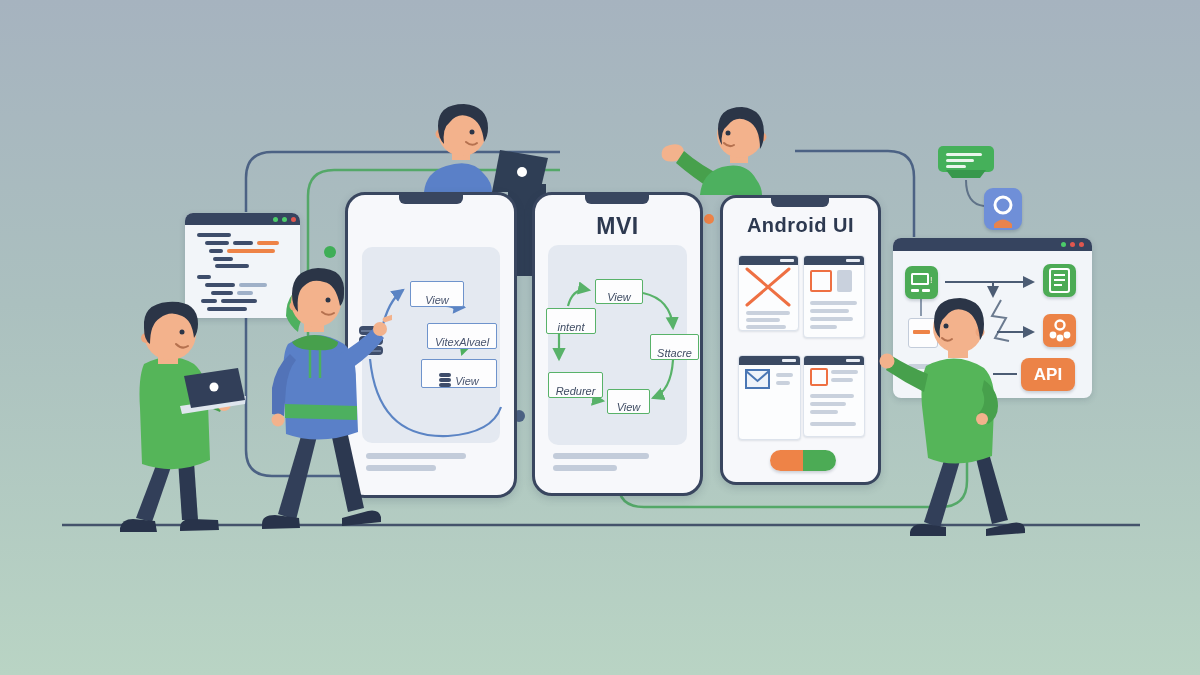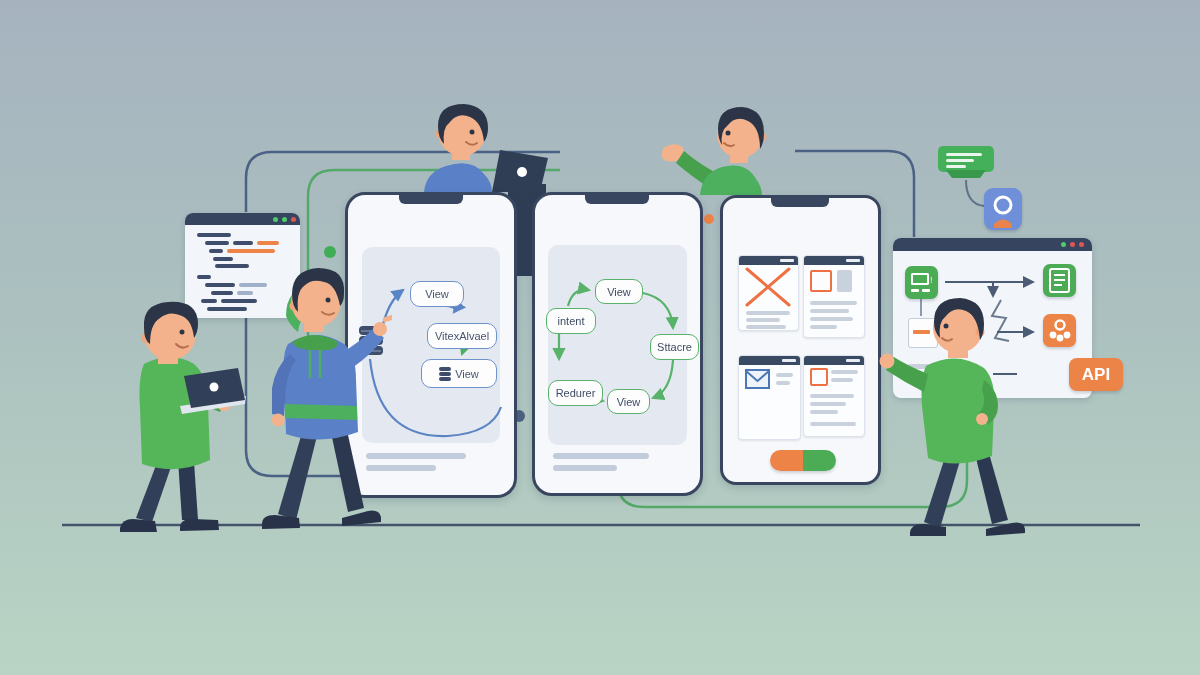--- a/index.html
+++ b/index.html
@@ -22,43 +22,43 @@
   #code-window .win-bar{height:12px;}
   .cl{position:absolute;height:4px;border-radius:2px;background:#3e4d6b;}
   .cl.o{background:#ee8347;}
   .cl.l{background:#9fb0c8;}
 
   
   .phone{background:#f7f8fb;border:3px solid #39465f;border-radius:20px;z-index:3;box-shadow:0 3px 8px rgba(40,55,80,.18);}
   .notch{position:absolute;top:-2px;height:11px;background:#39465f;border-radius:0 0 6px 6px;}
   .phone-title{position:absolute;width:100%;text-align:center;font-weight:700;color:#2d3950;letter-spacing:.5px;}
   .panel{position:absolute;background:#e4e9f1;border-radius:10px;}
-  .dbox{position:absolute;display:flex;align-items:center;justify-content:center;gap:4px;
-        background:#fdfdfe;font-size:11px;color:#48546e;border-radius:10px;white-space:nowrap;}
+  .dbox{position:absolute;display:flex;align-items:flex-end;justify-content:center;gap:4px;
+        background:#fdfdfe;font-size:11px;color:#48546e;border-radius:2px;white-space:nowrap;font-style:italic;}
   .dbox.blue{border:1.6px solid #6e93cc;}
   .dbox.green{border:1.6px solid #58b269;color:#3f4c63;}
   .stub{position:absolute;height:6px;border-radius:3px;background:#c3ccda;}
 
   
   .card{position:absolute;background:#fcfdfe;border:1px solid #dde3ec;border-radius:4px;box-shadow:0 1px 2px rgba(40,55,80,.12);}
   .card-head{position:absolute;left:0;top:0;right:0;height:9px;background:#3b4a63;border-radius:3px 3px 0 0;}
   .card-head .tag{position:absolute;right:4px;top:3px;width:14px;height:3px;background:#e8edf4;border-radius:1px;}
   .gl{position:absolute;height:4px;border-radius:2px;background:#c9d1dd;}
   .orange-square{position:absolute;border:2.5px solid #ee7043;border-radius:2px;}
   .gray-rect{position:absolute;background:#c9d1dd;border-radius:2px;}
   .pill{position:absolute;width:66px;height:21px;border-radius:11px;overflow:hidden;display:flex;box-shadow:0 2px 3px rgba(40,55,80,.2);}
   .pill .half{flex:1;}
 
   
   #browser{left:893px;top:238px;width:199px;height:160px;}
   .icon-tile{position:absolute;width:33px;height:33px;border-radius:7px;box-shadow:0 2px 3px rgba(40,55,80,.2);}
   .tile-green{background:#4cab55;}
   .tile-orange{background:#ec8347;}
   #api-button{position:absolute;left:128px;top:120px;width:54px;height:33px;background:#ec8347;border-radius:8px;
-     display:flex;align-items:center;justify-content:center;color:#fff;font-weight:700;font-size:17px;box-shadow:0 2px 3px rgba(40,55,80,.2);margin-left:48px;}
+     display:flex;align-items:center;justify-content:center;color:#fff;font-weight:700;font-size:17px;box-shadow:0 2px 3px rgba(40,55,80,.2);}
   #mini-box{position:absolute;left:15px;top:80px;width:28px;height:28px;background:#fdfdfe;border:1.4px solid #c3ccda;border-radius:3px;}
   #mini-box .otxt{position:absolute;left:4px;top:11px;width:17px;height:4px;background:#ee8347;border-radius:1px;}
 
   
   #speech-bubble{left:938px;top:146px;width:56px;height:34px;z-index:3;}
   #speech-bubble .body{position:absolute;left:0;top:0;width:56px;height:26px;background:#45b05a;border-radius:5px;}
   #speech-bubble .wl{position:absolute;height:3px;background:#eaf6ec;border-radius:1.5px;}
   #avatar-tile{left:984px;top:188px;width:38px;height:42px;background:#6f8fd8;border-radius:9px;z-index:3;box-shadow:0 2px 3px rgba(40,55,80,.2);}
 
   .char{z-index:4;}
@@ -186,20 +186,21 @@
       </svg>
       <span>View</span>
     </div>
 
     <div class="stub" style="left:18px;top:258px;width:100px"></div>
     <div class="stub" style="left:18px;top:270px;width:70px"></div>
   </div>
 
   <div class="abs phone" style="left:532px;top:192px;width:165px;height:298px">
     <div class="notch" style="left:50px;width:64px"></div>
+    <div class="phone-title" style="top:18px;font-size:23px">MVI</div>
     <div class="panel" style="left:13px;top:50px;width:139px;height:200px"></div>
 
     <svg class="abs" style="left:0;top:0" width="165" height="298">
       <defs>
         <marker id="ag2" markerWidth="8" markerHeight="8" refX="5" refY="3" orient="auto">
             <path d="M0,0 L6,3 L0,6 Z" fill="#58b269"></path>
           </marker>
       </defs>
       <path d="M 33 111 Q 38 92 54 95" fill="none" stroke="#58b269" stroke-width="2.2" marker-end="url(#ag2)"></path>
       <path d="M 108 98 Q 136 104 138 133" fill="none" stroke="#58b269" stroke-width="2.2" marker-end="url(#ag2)"></path>
@@ -210,33 +211,34 @@
 
     <div class="dbox green" style="left:60px;top:84px;width:46px;height:23px">
       <span>View</span>
     </div>
     <div class="dbox green" style="left:11px;top:113px;width:48px;height:24px">
       <span>intent</span>
     </div>
     <div class="dbox green" style="left:115px;top:139px;width:47px;height:24px">
       <span>Sttacre</span>
     </div>
-    <div class="dbox green" style="left:13px;top:185px;width:53px;height:24px">
+    <div class="dbox green" style="left:13px;top:177px;width:53px;height:24px">
       <span>Redurer</span>
     </div>
     <div class="dbox green" style="left:72px;top:194px;width:41px;height:23px">
       <span>View</span>
     </div>
 
     <div class="stub" style="left:18px;top:258px;width:96px"></div>
     <div class="stub" style="left:18px;top:270px;width:64px"></div>
   </div>
 
   <div class="abs phone" style="left:720px;top:195px;width:155px;height:284px;border-radius:16px">
     <div class="notch" style="left:48px;width:58px"></div>
+    <div class="phone-title" style="top:16px;font-size:20px">Android UI</div>
 
     <div class="card" style="left:15px;top:57px;width:59px;height:74px">
       <div class="card-head">
           <span class="tag"></span>
         </div>
       <svg class="abs" style="left:0;top:9px" width="59" height="44">
         <path d="M 8 4 L 50 40 M 50 4 L 8 40" stroke="#ee7043" stroke-width="3" stroke-linecap="round" fill="none"></path>
       </svg>
       <div class="gl" style="left:7px;top:55px;width:44px"></div>
       <div class="gl" style="left:7px;top:62px;width:34px"></div>

